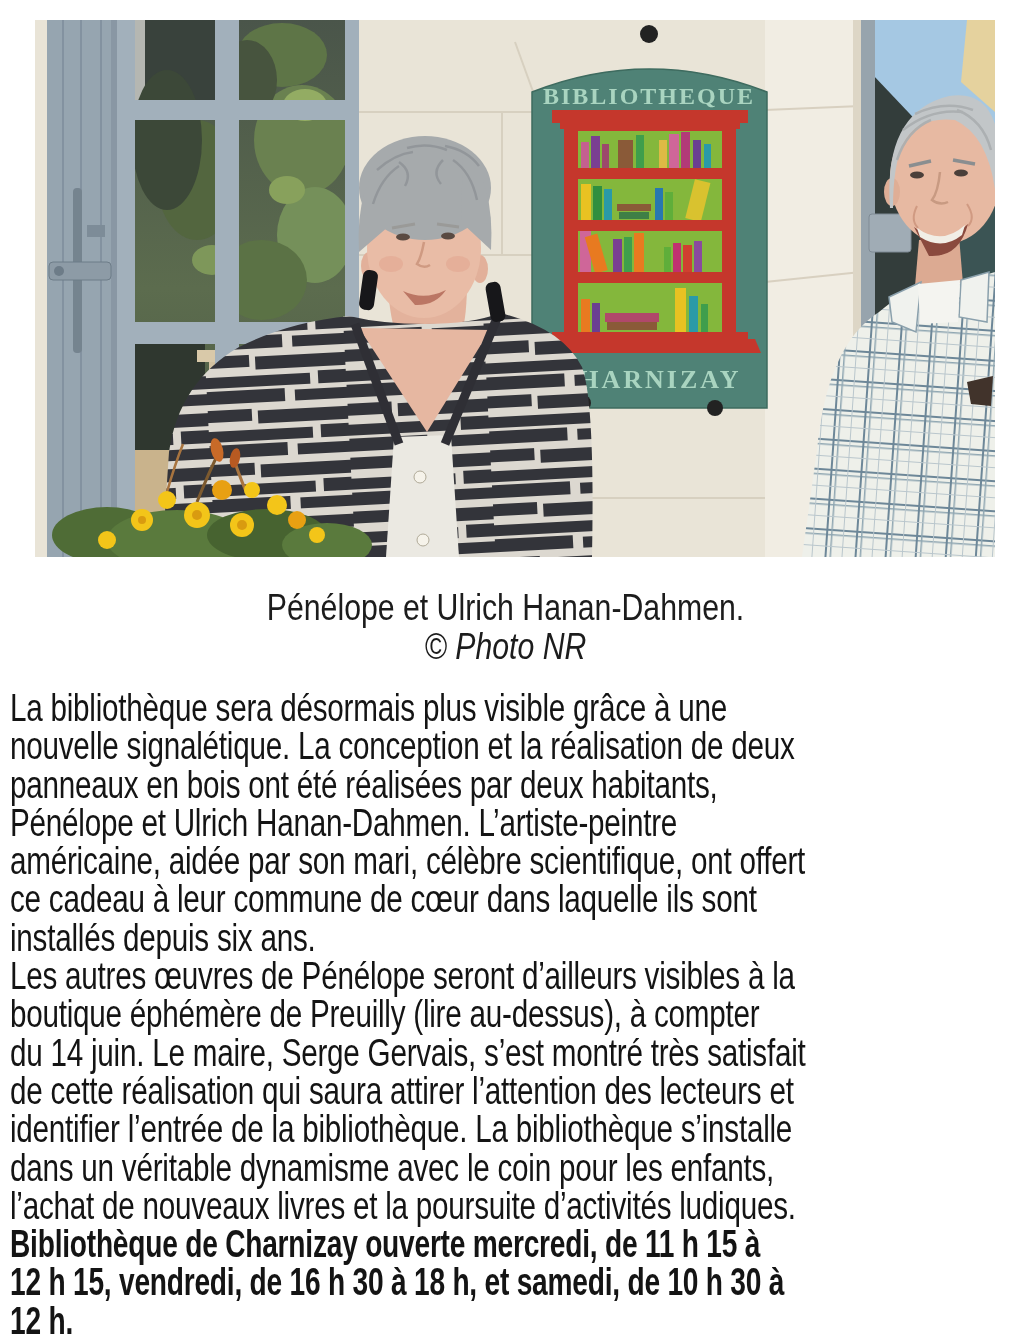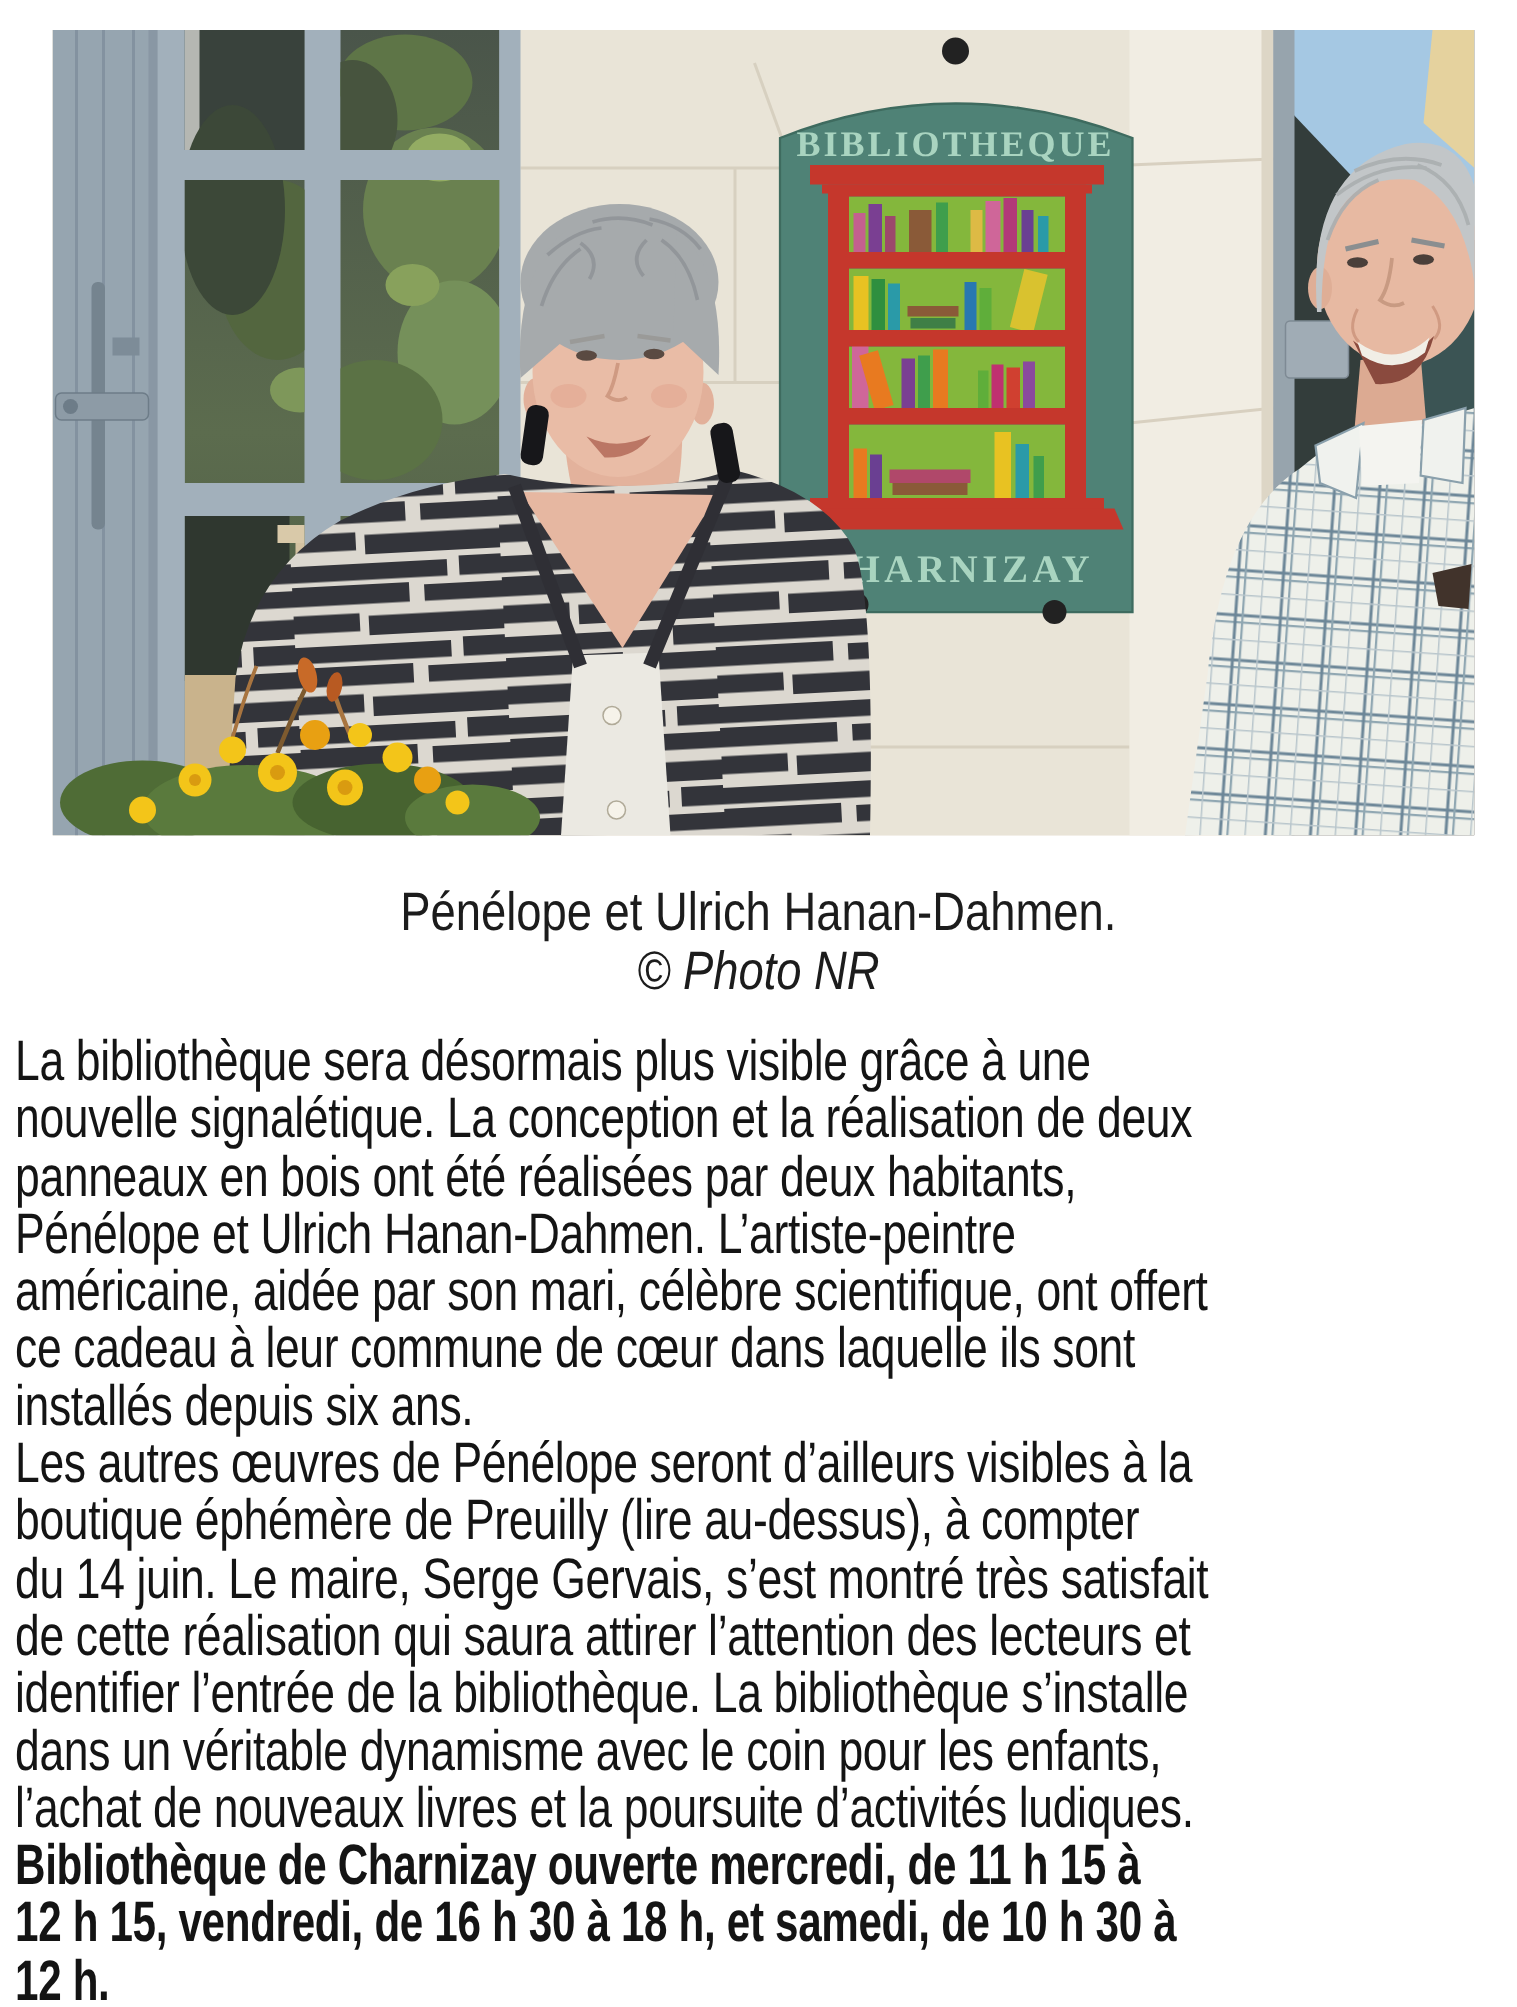--- a/index.html
+++ b/index.html
@@ -2,21 +2,21 @@
 <html><head>
 <meta charset="utf-8">
 <style>
   html,body{margin:0;padding:0;}
   body{
     width:1011px;height:1338px;position:relative;background:#ffffff;
     font-family:"Liberation Sans", sans-serif;color:#111;overflow:hidden;
   }
   .photo{
     position:absolute;left:35px;top:20px;width:948px;height:537px;margin:0;
-    overflow:hidden;background:#e9e4d7;
+    overflow:hidden;background:#e9e4d7;padding-left:12px;
   }
   .photo svg{display:block;}
   .caption{
     position:absolute;top:588px;left:0;width:1011px;text-align:center;
     font-size:36px;line-height:39px;color:#1c1c1c;
   }
   .caption .cap-line{transform:scaleX(0.84);}
   .caption .credit{font-style:italic;}
   .article{
     position:absolute;top:689px;left:10px;width:995px;

